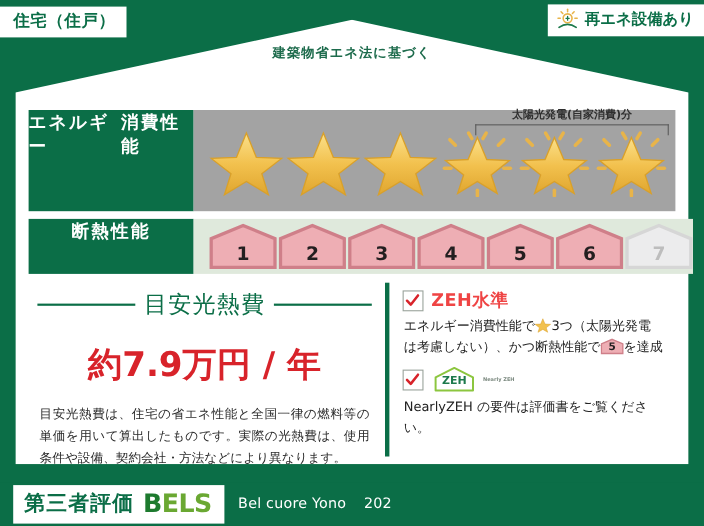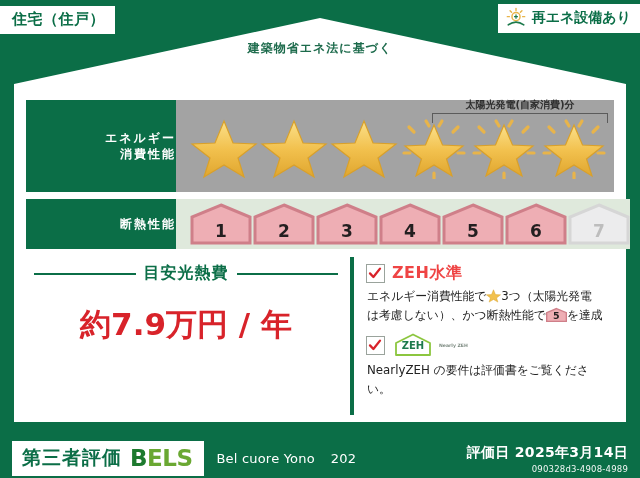--- a/index.html
+++ b/index.html
@@ -60,22 +60,22 @@
   }
 
   
   .row{position:relative;display:flex;align-items:stretch;}
   .row-energy{height:92px;}
   .row-insul{height:50px;margin-top:7px;}
 
   .row-key{
     width:150px;flex:0 0 150px;
     background:#0b6e47;color:#fff;
-    display:flex;flex-direction:column;justify-content:center;align-items:flex-end;
-    font-weight:bold;font-size:12px;line-height:1.35;letter-spacing:2px;
+    display:flex;flex-direction:row;justify-content:center;align-items:flex-start;
+    font-weight:bold;font-size:16px;line-height:1.35;letter-spacing:2px;
   }
   .row-val{
     flex:1 1 auto;background:#a3a3a3;
     display:flex;align-items:center;
     position:relative;
   }
   .row-insul .row-val{background:#dfe9dc;}
 
   
   .stars{display:flex;align-items:center;gap:2px;padding-left:14px;}
@@ -116,21 +116,21 @@
     padding:6px 4px 0 8px;box-sizing:border-box;
   }
 
   
   .cost-head{
     display:flex;align-items:center;gap:8px;
     margin:6px 2px 0 2px;
   }
   .cost-head .rule{flex:1 1 auto;height:2px;background:#0b6e47;}
   .cost-head .ctxt{
-    color:#0b6e47;font-weight:bold;font-size:16px;letter-spacing:1px;white-space:nowrap;
+    color:#0b6e47;font-weight:normal;font-size:21px;letter-spacing:1px;white-space:nowrap;
   }
   .cost-value{
     text-align:center;color:#d8232a;font-weight:bold;
     font-size:31px;letter-spacing:0px;margin-top:20px;
   }
   .cost-note{
     margin:14px 4px 0 4px;
     font-size:11.5px;line-height:1.72;color:#2b2b2b;text-align:justify;
   }
 
@@ -361,20 +361,21 @@
 
     <div class="lower">
 
       <div class="lower-left">
         <div class="cost-head">
           <span class="rule"></span>
           <span class="ctxt">目安光熱費</span>
           <span class="rule"></span>
         </div>
         <div class="cost-value">約7.9万円 / 年</div>
+        <div class="cost-note">目安光熱費は、住宅の省エネ性能と全国一律の燃料等の単価を用いて算出したものです。実際の光熱費は、使用条件や設備、契約会社・方法などにより異なります。</div>
       </div>
 
       <div class="lower-div"></div>
 
       <div class="lower-right">
 
         <div class="zeh-line">
           <span class="chk">
             <svg viewBox="0 0 14 14" aria-hidden="true">
                 <path d="M2 7.4 L5.4 11 L12 2.6" fill="none" stroke="#d8232a" stroke-width="2.3" stroke-linecap="round" stroke-linejoin="round"></path>
@@ -413,19 +414,15 @@
   </div>
 
   <div class="footer">
     <div class="bels-box">
       <span class="bels-jp">第三者評価</span>
       <span class="bels-en"><span class="b">B</span><span class="els">ELS</span></span>
     </div>
     <div class="bldg">
       <span>Bel cuore Yono</span><span class="unit">202</span>
     </div>
-    <div class="foot-right">
-      <div class="foot-date">評価日 2025年3月14日</div>
-      <div class="foot-id">090328d3-4908-4989</div>
-    </div>
   </div>
 
 </div>
 
 </body></html>

